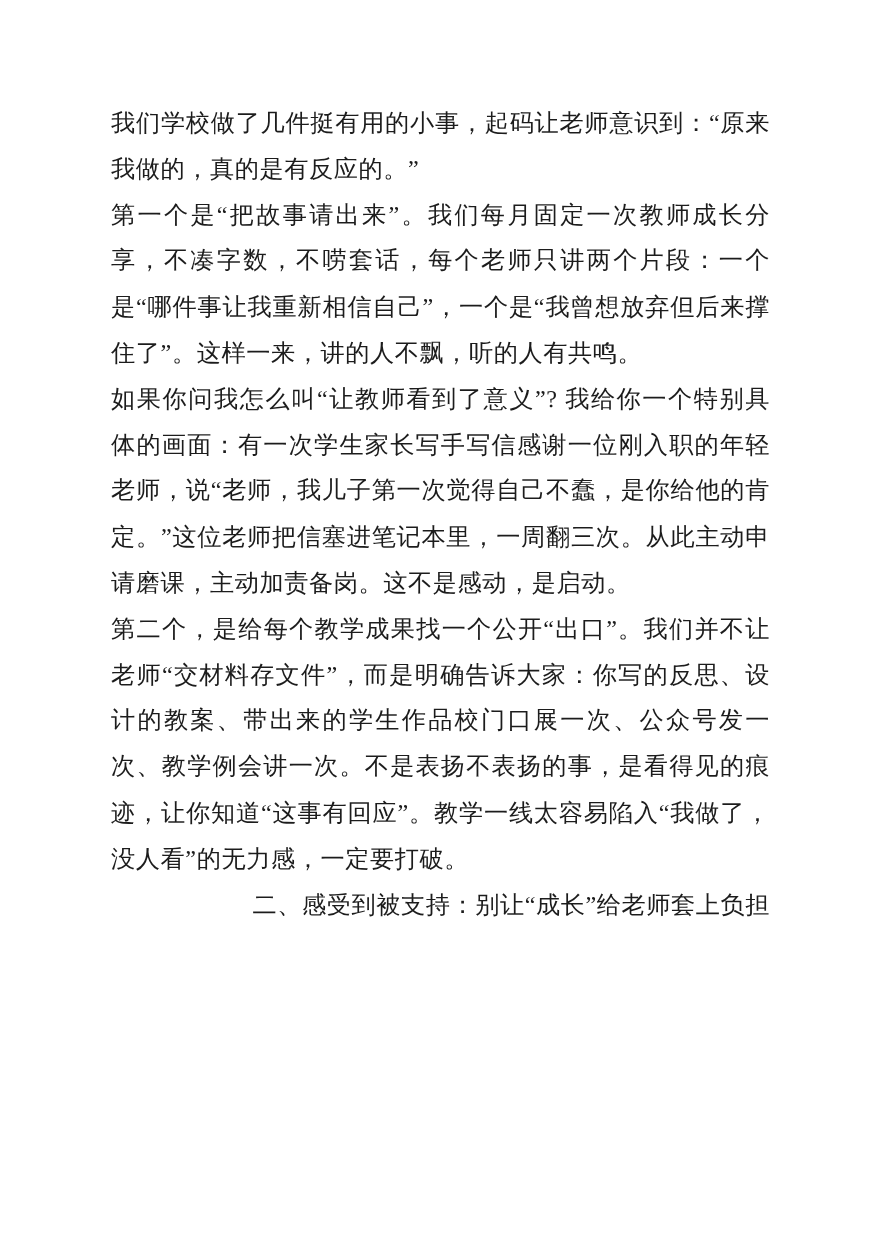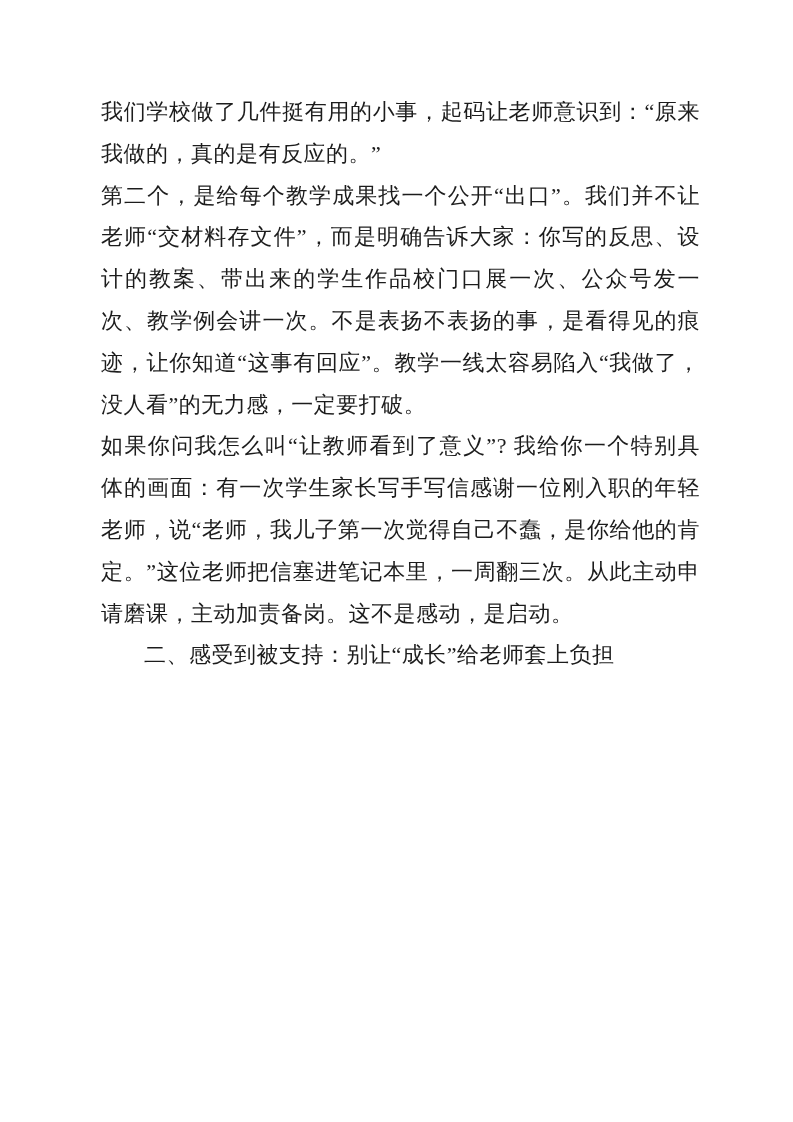--- a/index.html
+++ b/index.html
@@ -28,27 +28,28 @@
     padding: 0;
     font-size: 22px;
     line-height: 41.8px;
     text-align: justify;
     text-justify: inter-ideograph;
     letter-spacing: 0.5px;
     word-break: break-all;
     color: #1c1c1c;
   }
   .text-block p.heading {
-    text-align: left;
+    text-align: right;
     margin-left: 43px;
   }
 </style>
 </head>
 <body>
 
 <div class="page">
   <div class="text-block">
     <p>我们学校做了几件挺有用的小事，起码让老师意识到：“原来我做的，真的是有反应的。”</p>
+    <p>第一个是“把故事请出来”。我们每月固定一次教师成长分享，不凑字数，不唠套话，每个老师只讲两个片段：一个是“哪件事让我重新相信自己”，一个是“我曾想放弃但后来撑住了”。这样一来，讲的人不飘，听的人有共鸣。</p>
+    <p>如果你问我怎么叫“让教师看到了意义”? 我给你一个特别具体的画面：有一次学生家长写手写信感谢一位刚入职的年轻老师，说“老师，我儿子第一次觉得自己不蠢，是你给他的肯定。”这位老师把信塞进笔记本里，一周翻三次。从此主动申请磨课，主动加责备岗。这不是感动，是启动。</p>
     <p>第二个，是给每个教学成果找一个公开“出口”。我们并不让老师“交材料存文件”，而是明确告诉大家：你写的反思、设计的教案、带出来的学生作品校门口展一次、公众号发一次、教学例会讲一次。不是表扬不表扬的事，是看得见的痕迹，让你知道“这事有回应”。教学一线太容易陷入“我做了，没人看”的无力感，一定要打破。</p>
-    <p>如果你问我怎么叫“让教师看到了意义”? 我给你一个特别具体的画面：有一次学生家长写手写信感谢一位刚入职的年轻老师，说“老师，我儿子第一次觉得自己不蠢，是你给他的肯定。”这位老师把信塞进笔记本里，一周翻三次。从此主动申请磨课，主动加责备岗。这不是感动，是启动。</p>
     <p class="heading">二、感受到被支持：别让“成长”给老师套上负担</p>
   </div>
 </div>
 
 </body></html>

